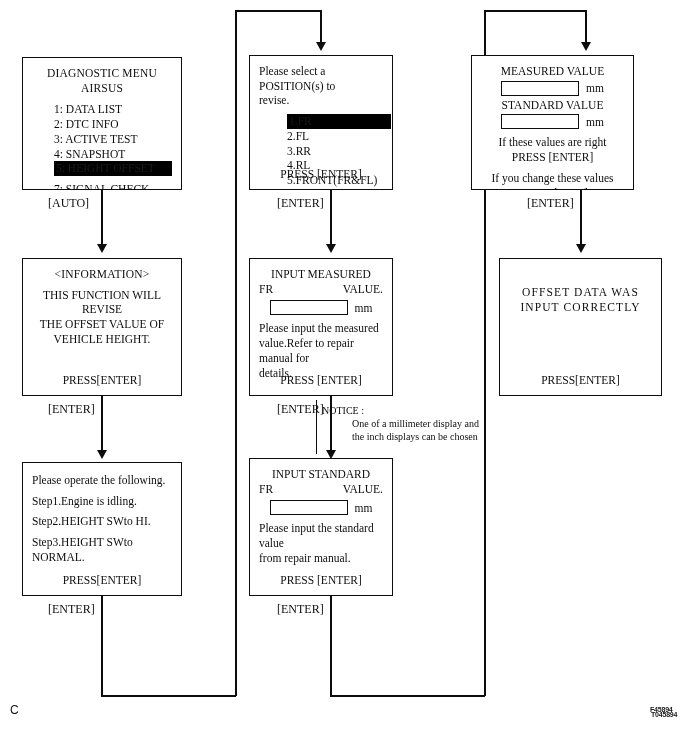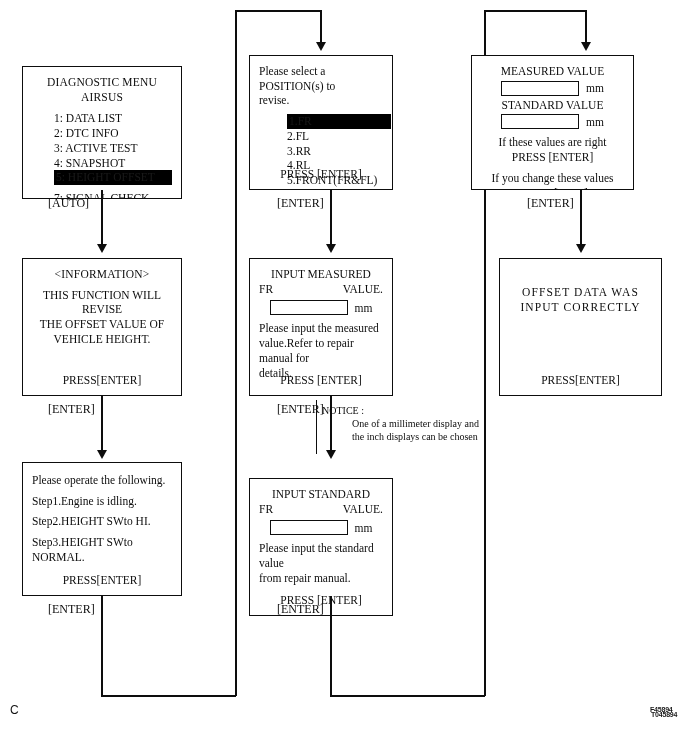--- a/index.html
+++ b/index.html
@@ -166,21 +166,21 @@
     letter-spacing: -0.2px;
   }
   .fig-code span { display: block; }
   .fig-code .c2 { margin-top: -2px; margin-left: 1px; }
 </style>
 </head>
 <body>
 
 <div id="canvas">
 
-  <div class="screen" style="left:22px; top:66px; width:160px; height:133px;padding-left:48px;">
+  <div class="screen" style="left:22px; top:57px; width:160px; height:133px;padding-left:48px;">
     <div class="scr-body">
       <div class="ttl">DIAGNOSTIC MENU</div>
       <div class="ttl">AIRSUS</div>
       <div class="menu-list">
         <div class="mi">1: DATA LIST</div>
         <div class="mi">2: DTC INFO</div>
         <div class="mi">3: ACTIVE TEST</div>
         <div class="mi">4: SNAPSHOT</div>
         <div class="mi hl">5: HEIGHT OFFSET</div>
         <div class="gap-sm"></div>
@@ -272,21 +272,21 @@
   <div class="arrow-dn" style="left:326px; top:450px;"></div>
   <div class="conn-label" style="left:277px; top:402px;">[ENTER]</div>
 
   <div class="notice-rule" style="left:316px; top:400px; height:54px;"></div>
   <div class="notice" style="left:322px; top:404px; width:230px;">
     <div class="n-head">NOTICE :</div>
     <div class="n-body">One of a millimeter display and</div>
     <div class="n-body">the inch displays can be chosen</div>
   </div>
 
-  <div class="screen" style="left:249px; top:478px; width:144px; height:138px;">
+  <div class="screen" style="left:249px; top:458px; width:144px; height:138px;">
     <div class="scr-body">
       <div class="ctr">INPUT STANDARD</div>
       <div class="inline-2col">
         <span>FR</span>
         <span>VALUE.</span>
       </div>
       <div class="field-row">
         <span class="field-box"></span>
         <span class="unit">mm</span>
       </div>

